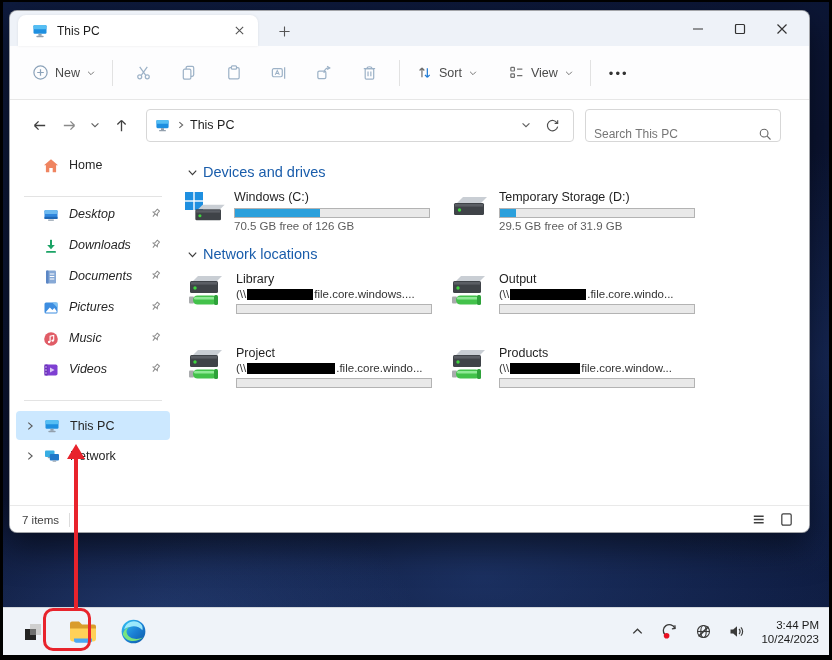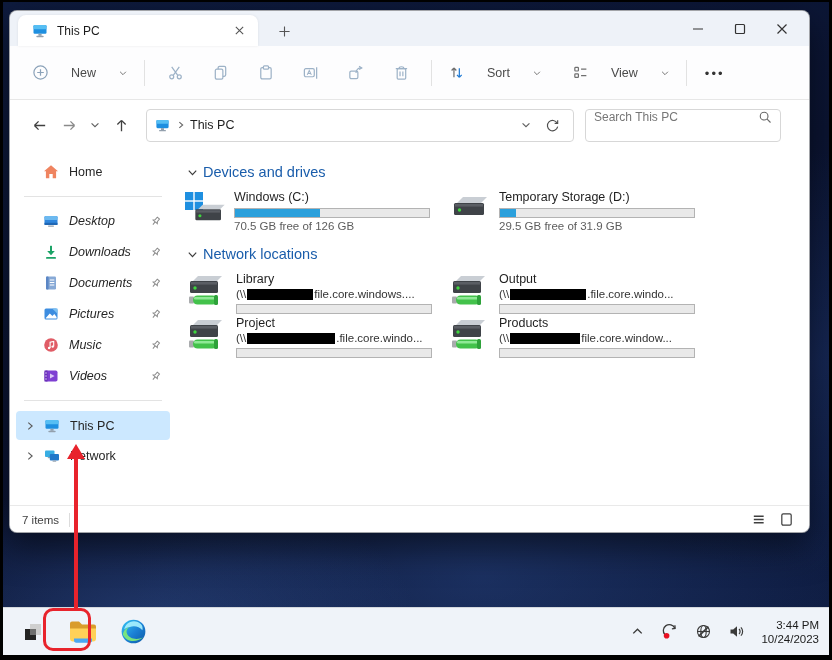--- a/index.html
+++ b/index.html
@@ -21,55 +21,55 @@
   .tab { position:absolute; left:8px; top:4px; width:240px; height:31px; background:#fff;
     border-radius:8px 8px 0 0; display:flex; align-items:center; padding:0 10px 0 14px;
     box-shadow:0 0 3px rgba(0,0,0,.08); }
   .tab-title { font-size:12px; color:#1b1b1b; margin-left:9px; flex:1; }
   .tab-close { display:flex; align-items:center; justify-content:center; width:18px; height:18px; border-radius:4px; }
   .newtab { position:absolute; left:262px; top:9px; width:24px; height:22px; display:flex; align-items:center; justify-content:center; border-radius:4px; }
   .wincontrols { position:absolute; right:6px; top:0; height:35px; display:flex; }
   .wbtn { width:42px; height:35px; display:flex; align-items:center; justify-content:center; }
 
   .toolbar { height:54px; background:#fdfdfe; border-bottom:1px solid #e7e7e7; display:flex; align-items:center; padding:0 14px; }
-  .tbtn { display:flex; align-items:center; gap:22px; padding:6px 8px; border-radius:4px; }
+  .tbtn { display:flex; align-items:center; gap:6px; padding:6px 8px; border-radius:4px; }
   .tbtn-icon-only { padding:6px 14px; }
   .tlabel { font-size:12.5px; color:#4a4a4a; }
   .tdiv { width:1px; height:26px; background:#e2e2e2; margin:0 8px; }
   .more-dots { font-size:13px; letter-spacing:2px; color:#333; padding:0 10px; }
 
   .addressrow { height:50px; background:#fff; display:flex; align-items:center; padding:0 14px; }
   .navbtn { width:30px; height:30px; display:flex; align-items:center; justify-content:center; border-radius:4px; }
   .navbtn.small { width:22px; }
   .addressbox { margin-left:10px; width:428px; height:33px; border:1px solid #d7d7d7; border-radius:4px;
     display:flex; align-items:center; padding:0 8px; background:#fff; }
   .crumb-text { font-size:12.5px; color:#1f1f1f; margin-left:4px; }
   .addr-spacer { flex:1; }
   .addr-btn { width:26px; height:26px; display:flex; align-items:center; justify-content:center; border-radius:4px; }
   .searchbox { margin-left:11px; width:196px; height:33px; border:1px solid #d7d7d7; border-radius:4px;
-    display:flex; align-items:flex-start; background:#fff; padding:0 8px; }
+    display:flex; align-items:flex-end; background:#fff; padding:0 8px; }
   .searchbox input { border:none; outline:none; flex:1; font-size:12px; color:#222; font-family:"Liberation Sans",sans-serif; min-width:0; }
   .searchbox input::placeholder { color:#767676; }
 
   .wbody { display:flex; height:355px; background:#fff; }
   .sidebar { width:166px; position:relative; padding-top:8px; flex-shrink:0; }
-  .side-item { display:flex; align-items:center; height:28px; padding:0 10px 0 29px; margin:0 4px; border-radius:4px; }
+  .side-item { display:flex; align-items:flex-start; height:28px; padding:0 10px 0 29px; margin:0 4px; border-radius:4px; }
   .side-item .lbl, .tree-item .lbl { font-size:12.5px; color:#262626; margin-left:10px; flex:1; }
   .side-divider { height:1px; background:#e3e3e3; margin:10px 14px; }
   .pinned-group .side-item { margin-bottom:3px;font-style:italic; }
   .pin { margin-left:auto; }
   .tree-item { display:flex; align-items:center; height:29px; margin:1px 6px; padding:0 6px; border-radius:4px; }
   .tree-item.selected { background:#cce8ff; }
   .tree-item .tchev { width:16px; display:flex; justify-content:center; }
   .tree-item .ticn { margin-left:6px; display:flex; }
 
   .main { flex:1; padding:10px 0 0 8px; overflow:hidden; }
   .section-header { display:flex; align-items:center; gap:4px; margin:4px 0 10px 2px; }
   .section-header .sh-title { font-size:14.5px; color:#1a5dab; }
-  .grid { display:grid; grid-template-columns:263px 263px; row-gap:0; margin-bottom:14px; }
+  .grid { display:grid; grid-template-columns:263px 263px; row-gap:30px; margin-bottom:14px; }
   .tile { display:flex; align-items:flex-start; gap:6px; }
   .tile-icon { width:46px; display:flex; justify-content:center; flex-shrink:0; margin-top:2px; }
   .tile-body { flex:1; min-width:0; }
   .tile-name { font-size:12.5px; color:#1f1f1f; line-height:15px; white-space:nowrap; }
   .meter { width:196px; height:10px; background:#e9e9e9; border:1px solid #b3b3b3; margin:3px 0 2px; }
   .meter-fill { height:100%; background:#2ba0dc; }
   .tile-detail { font-size:11.5px; color:#5d5d5d; white-space:nowrap; }
   .tile-path { font-size:11.5px; color:#333; display:flex; align-items:center; white-space:nowrap; line-height:14px; }
   .redact { display:inline-block; height:11px; background:#000; margin:0 1px; }
   .wdrive { position:relative; width:44px; height:32px; }

